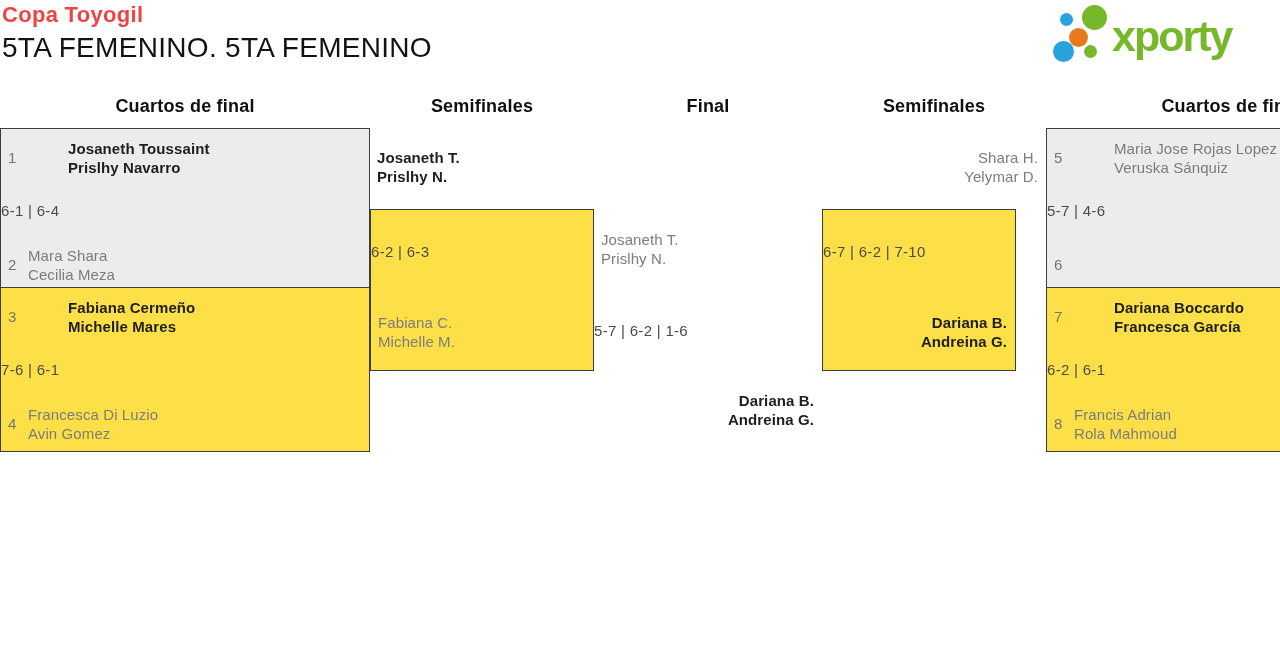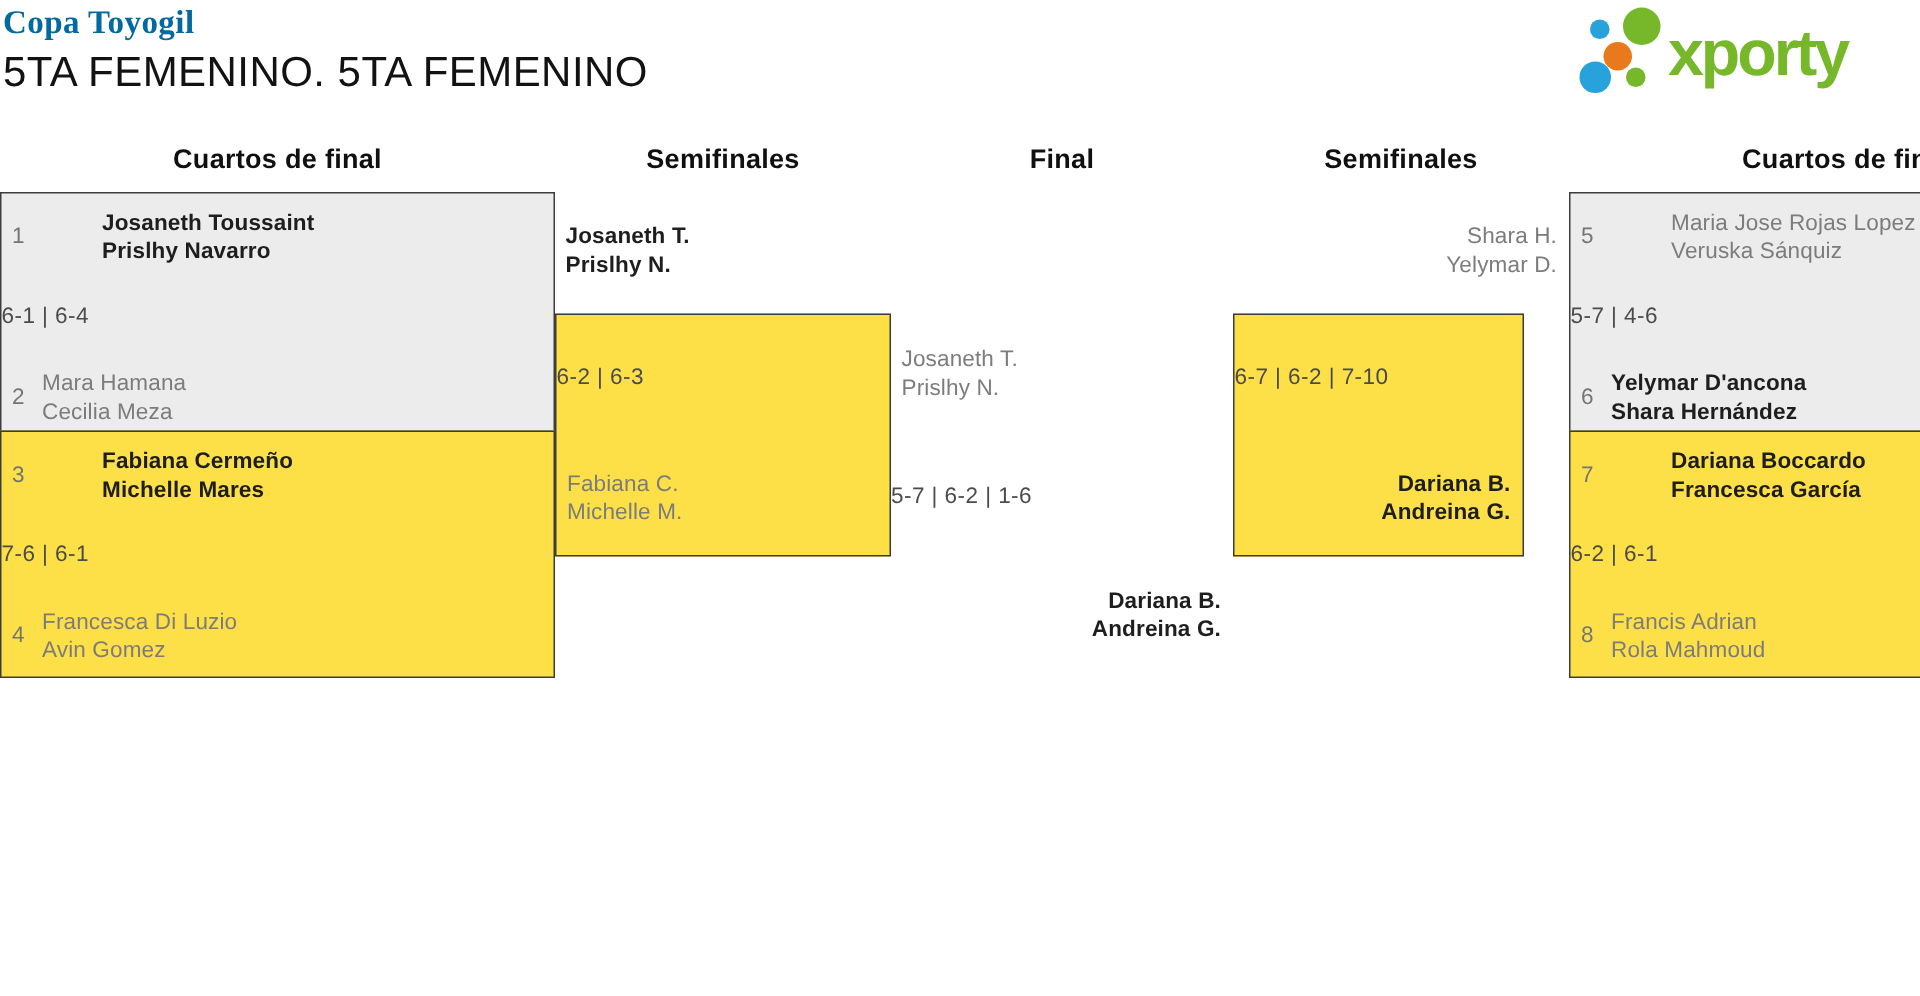--- a/index.html
+++ b/index.html
@@ -6,21 +6,21 @@
   body{
     width:1280px;height:664px;position:relative;overflow:hidden;
     background:#ffffff;
     font-family:"Liberation Sans","DejaVu Sans",sans-serif;
     -webkit-font-smoothing:antialiased;
   }
   .abs{position:absolute;}
 
   
   .page-title{
-    left:2px;top:2px;font-size:22px;font-weight:700;color:#0369a1;letter-spacing:.3px;font-family:Liberation Serif, serif;
+    left:2px;top:2px;font-size:22px;font-weight:700;color:#ef4444;letter-spacing:.3px;
   }
   .page-subtitle{
     left:2px;top:32px;font-size:28px;font-weight:400;color:#121212;letter-spacing:.3px;
   }
 
   
   .round-header{
     top:96px;font-size:18px;font-weight:700;color:#101010;text-align:center;letter-spacing:.2px;
   }
 
@@ -91,21 +91,21 @@
 <div class="abs round-header" style="left:1046px;width:370px">Cuartos de final</div>
 
 <div class="match-box qf shaded" style="left:0;top:128px;width:370px;height:160px">
   <div class="seed seed-a">1</div>
   <div class="team winner team-a">
     <div>Josaneth Toussaint</div>
     <div>Prislhy Navarro</div>
   </div>
   <div class="score">6-1 | 6-4</div>
   <div class="team loser team-b">
-    <div>Mara Hamana</div>
+    <div>Mara Shara</div>
     <div>Cecilia Meza</div>
   </div>
   <div class="seed seed-b">2</div>
 </div>
 
 <div class="match-box qf" style="left:0;top:287px;width:370px;height:165px">
   <div class="seed seed-a">3</div>
   <div class="team winner team-a">
     <div>Fabiana Cermeño</div>
     <div>Michelle Mares</div>
@@ -152,24 +152,20 @@
   </div>
 </div>
 
 <div class="match-box qf shaded" style="left:1046px;top:128px;width:370px;height:160px">
   <div class="seed seed-a">5</div>
   <div class="team loser team-a">
     <div>Maria Jose Rojas Lopez</div>
     <div>Veruska Sánquiz</div>
   </div>
   <div class="score">5-7 | 4-6</div>
-  <div class="team winner team-b">
-    <div>Yelymar D'ancona</div>
-    <div>Shara Hernández</div>
-  </div>
   <div class="seed seed-b">6</div>
 </div>
 
 <div class="match-box qf" style="left:1046px;top:287px;width:370px;height:165px">
   <div class="seed seed-a">7</div>
   <div class="team winner team-a">
     <div>Dariana Boccardo</div>
     <div>Francesca García</div>
   </div>
   <div class="score">6-2 | 6-1</div>

